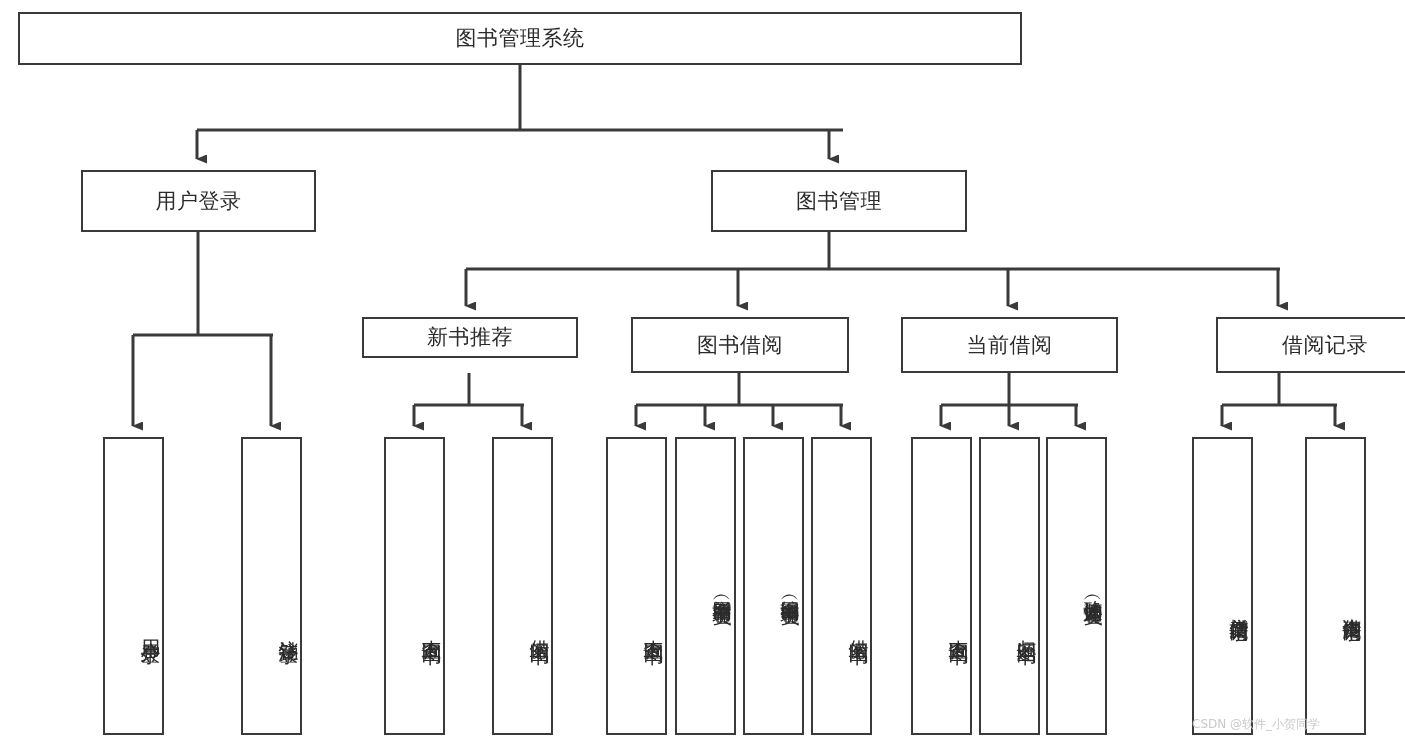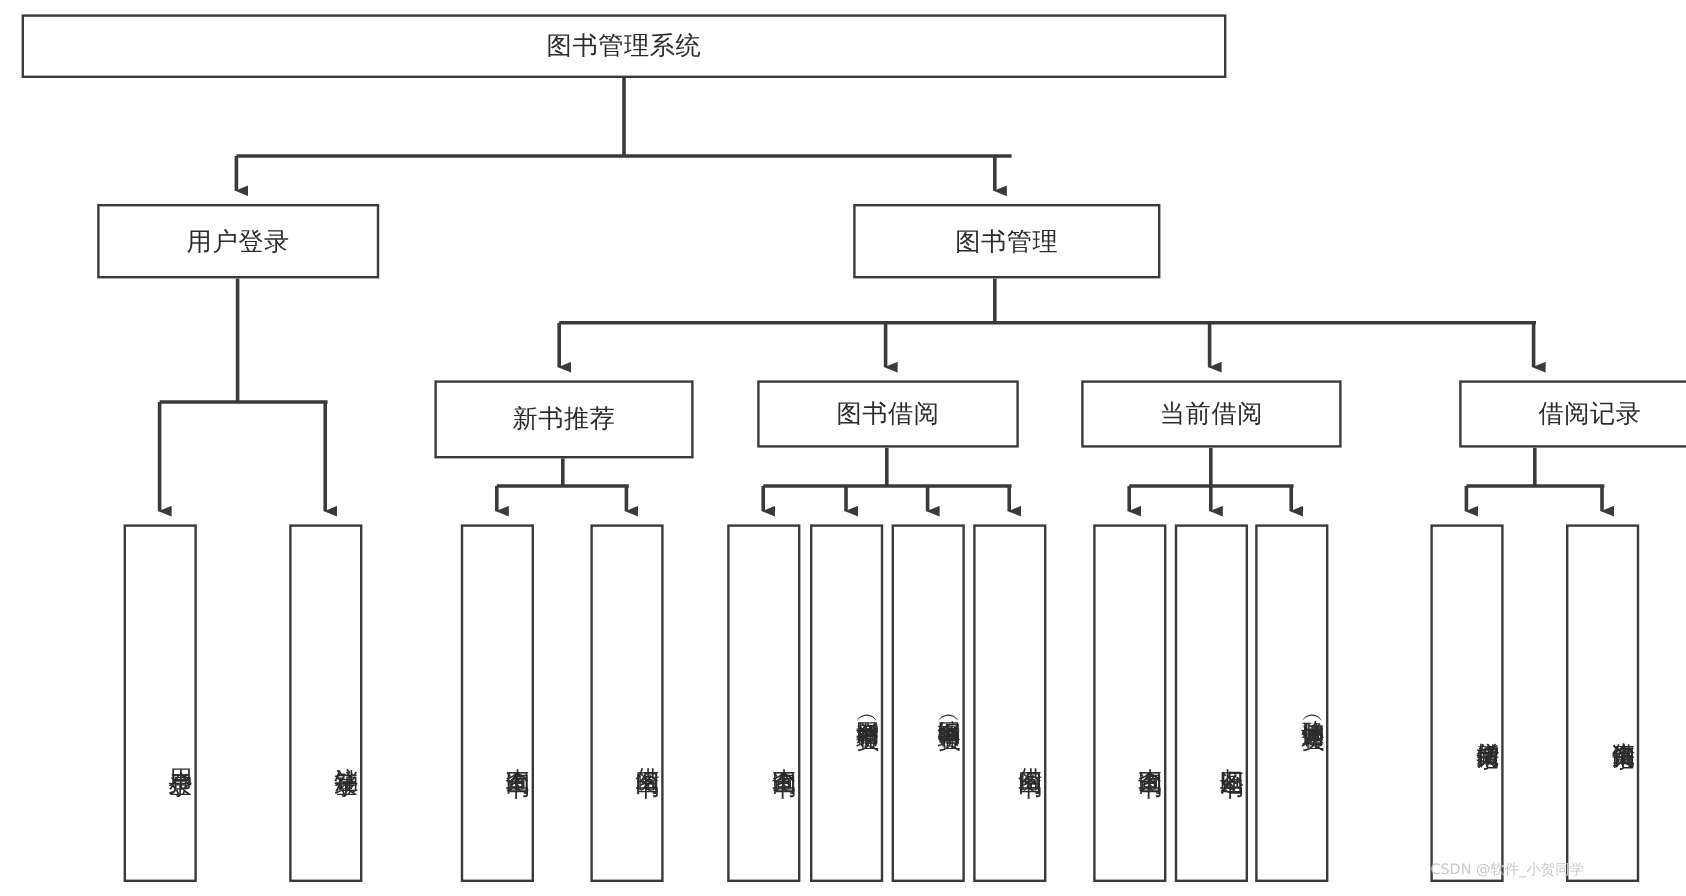--- a/index.html
+++ b/index.html
@@ -121,21 +121,21 @@
       <path d="M 1222,405 L 1222,426" marker-end="url(#arrowhead)"></path>
       <path d="M 1335,405 L 1335,426" marker-end="url(#arrowhead)"></path>
     </g>
   </svg>
 
   <div class="node horizontal" style="left:18px; top:12px; width:1004px; height:53px;">图书管理系统</div>
 
   <div class="node horizontal" style="left:81px; top:170px; width:235px; height:62px;">用户登录</div>
   <div class="node horizontal" style="left:711px; top:170px; width:256px; height:62px;">图书管理</div>
 
-  <div class="node horizontal" style="left:362px; top:317px; width:216px; height:65px;">新书推荐</div>
+  <div class="node horizontal" style="left:362px; top:317px; width:216px; height:41px;">新书推荐</div>
   <div class="node horizontal" style="left:901px; top:317px; width:217px; height:56px;">当前借阅</div>
   <div class="node horizontal" style="left:631px; top:317px; width:218px; height:56px;">图书借阅</div>
   <div class="node horizontal" style="left:1216px; top:317px; width:218px; height:56px;">借阅记录</div>
 
   <div class="node vertical" style="left:103px; top:437px; width:61px; height:298px; padding-top:84px;">用户登录</div>
   <div class="node vertical" style="left:241px; top:437px; width:61px; height:298px; padding-top:84px;">注销登录</div>
 
   <div class="node vertical" style="left:384px; top:437px; width:61px; height:298px; padding-top:84px;">查询图书</div>
   <div class="node vertical" style="left:492px; top:437px; width:61px; height:298px; padding-top:84px;">借阅图书</div>
 

